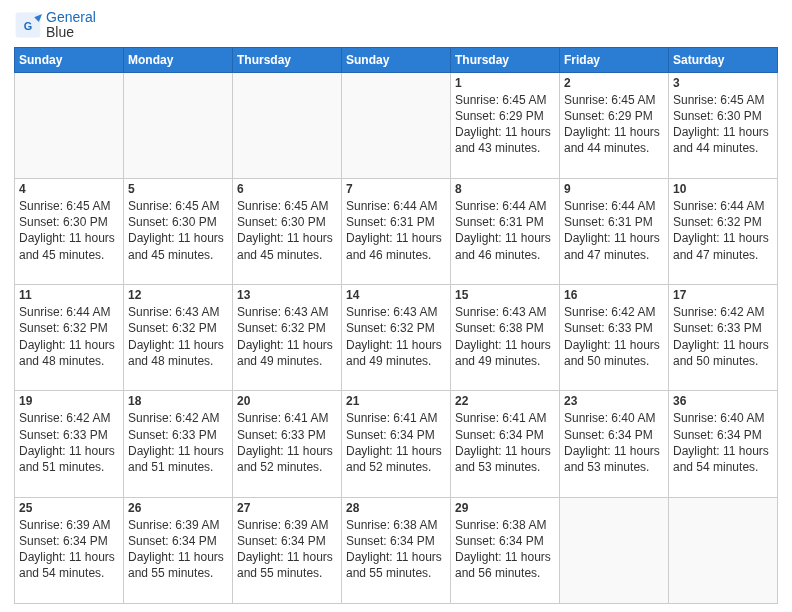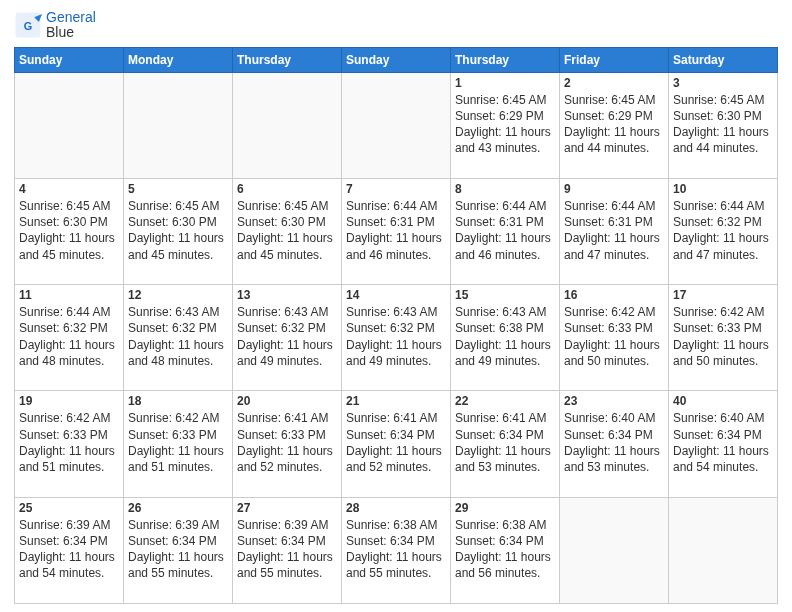--- a/index.html
+++ b/index.html
@@ -293,21 +293,21 @@
 and 53 minutes.</div>
           </td>
           <td>
             <span class="day-num">23</span>
             <div class="day-info">Sunrise: 6:40 AM
 Sunset: 6:34 PM
 Daylight: 11 hours
 and 53 minutes.</div>
           </td>
           <td>
-            <span class="day-num">40</span>
+            <span class="day-num">36</span>
             <div class="day-info">Sunrise: 6:40 AM
 Sunset: 6:34 PM
 Daylight: 11 hours
 and 54 minutes.</div>
           </td>
         </tr>
         <tr>
           <td>
             <span class="day-num">25</span>
             <div class="day-info">Sunrise: 6:39 AM

